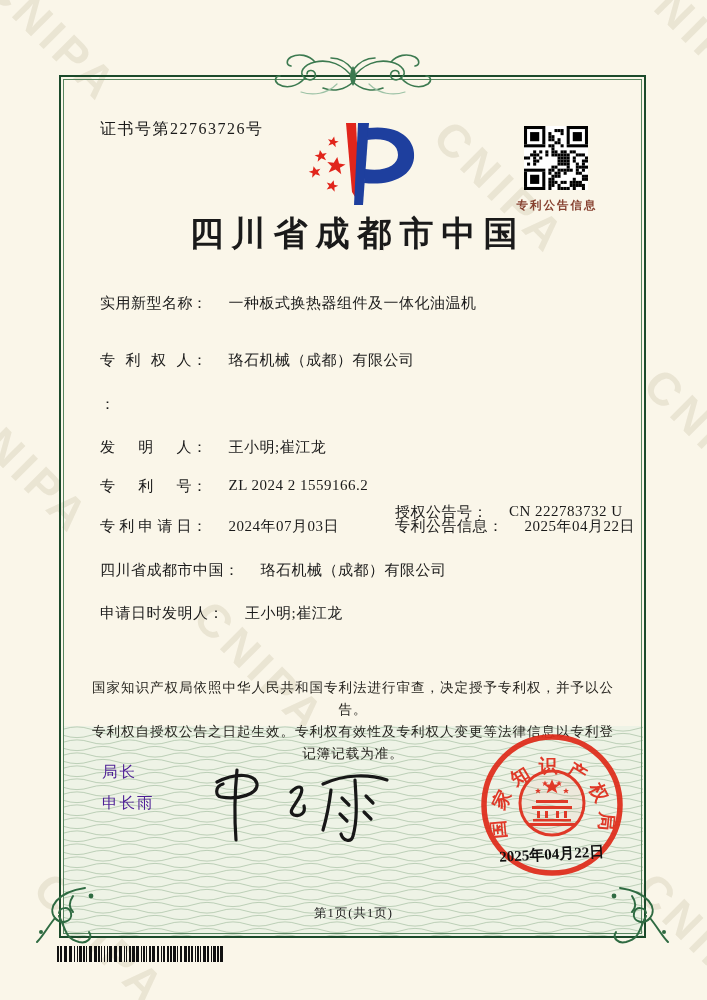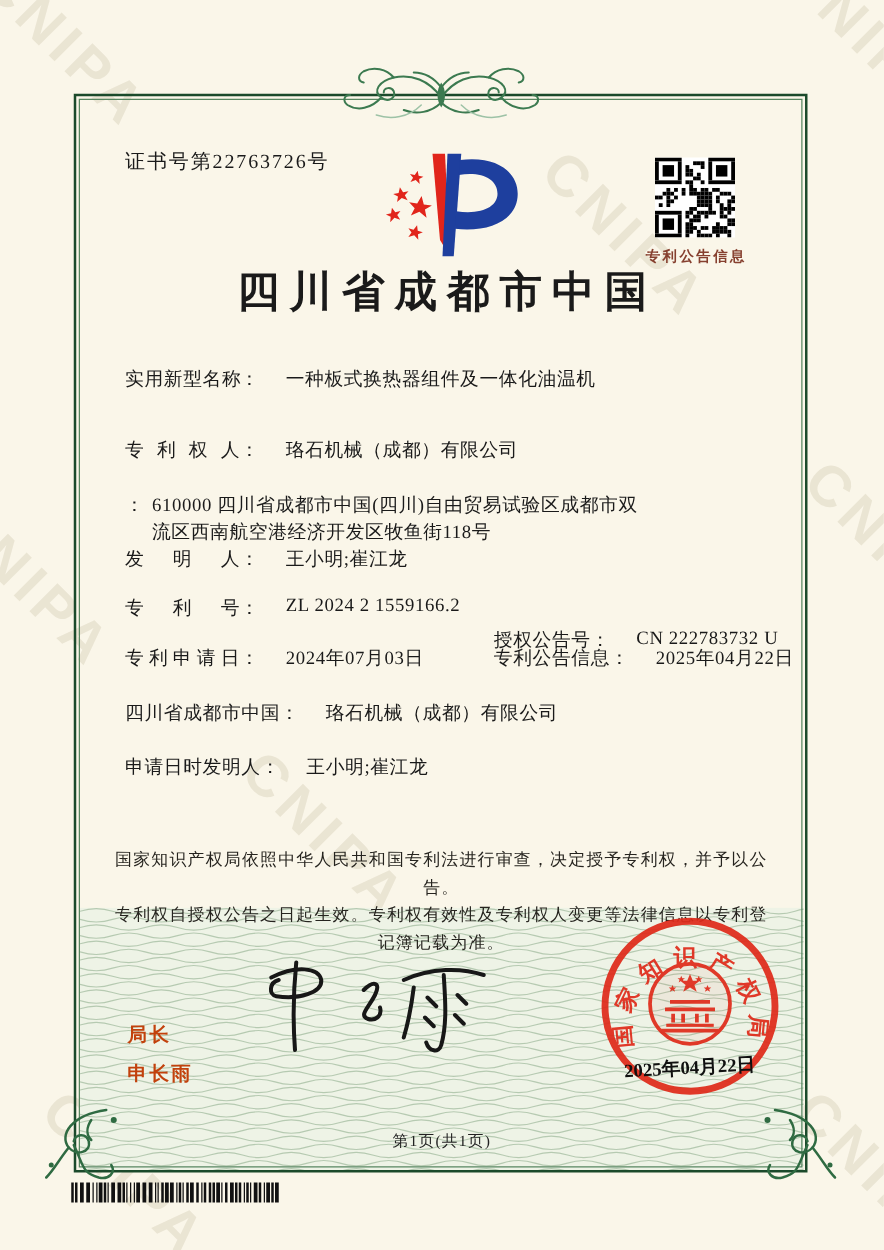--- a/index.html
+++ b/index.html
@@ -54,23 +54,23 @@
   .col-right{left:395px;}
   
   .legal{
     position:absolute;left:86px;top:677px;width:534px;text-align:center;
     font-size:13.5px;letter-spacing:1px;line-height:21.5px;color:#26241f;
   }
   .legal p{margin:0 0 1px 0;}
   
   .waveband{position:absolute;left:64px;top:726px;width:579px;height:211px;overflow:hidden;}
   .sig-block{
-    position:absolute;left:102px;top:813px;
+    position:absolute;left:102px;top:756px;
     font-family:"Liberation Sans","DejaVu Sans",sans-serif;
-    font-size:15.5px;font-weight:bold;letter-spacing:2px;line-height:31px;color:#c2410c;
+    font-size:15.5px;font-weight:normal;letter-spacing:2px;line-height:31px;color:#4c1d95;
   }
   .sig-script{position:absolute;left:203px;top:756px;width:205px;height:92px;}
   .seal{position:absolute;left:477px;top:727px;width:150px;height:152px;}
   .footer{
     position:absolute;left:64px;top:905px;width:579px;text-align:center;
     font-size:12.5px;letter-spacing:1px;color:#222;
   }
   .barcode{position:absolute;left:57px;top:946px;width:172px;height:16px;display:flex;}
   .barcode i{display:block;height:100%;}
 </style>
@@ -339,21 +339,20 @@
 <div class="row" style="top:294px">
   <span class="jlabel">实用新型名称</span><span class="colon">：</span><span class="val">一种板式换热器组件及一体化油温机</span>
 </div>
 
 <div class="row" style="top:351px">
   <span class="jlabel">专利权人</span><span class="colon">：</span><span class="val">珞石机械（成都）有限公司</span>
 </div>
 
 <div class="row addr-row" style="top:395px">
     <span class="colon">：</span>
-    <span class="val">610000 四川省成都市中国(四川)自由贸易试验区成都市双流区西南航空港经济开发区牧鱼街118号</span>
 </div>
 
 <div class="row" style="top:438px">
   <span class="jlabel">发明人</span><span class="colon">：</span><span class="val">王小明;崔江龙</span>
 </div>
 
 <div class="row" style="top:477px">
   <span class="jlabel">专利号</span><span class="colon">：</span><span class="val">ZL 2024 2 1559166.2</span>
 </div>
 <div class="row col-right" style="top:503px">

